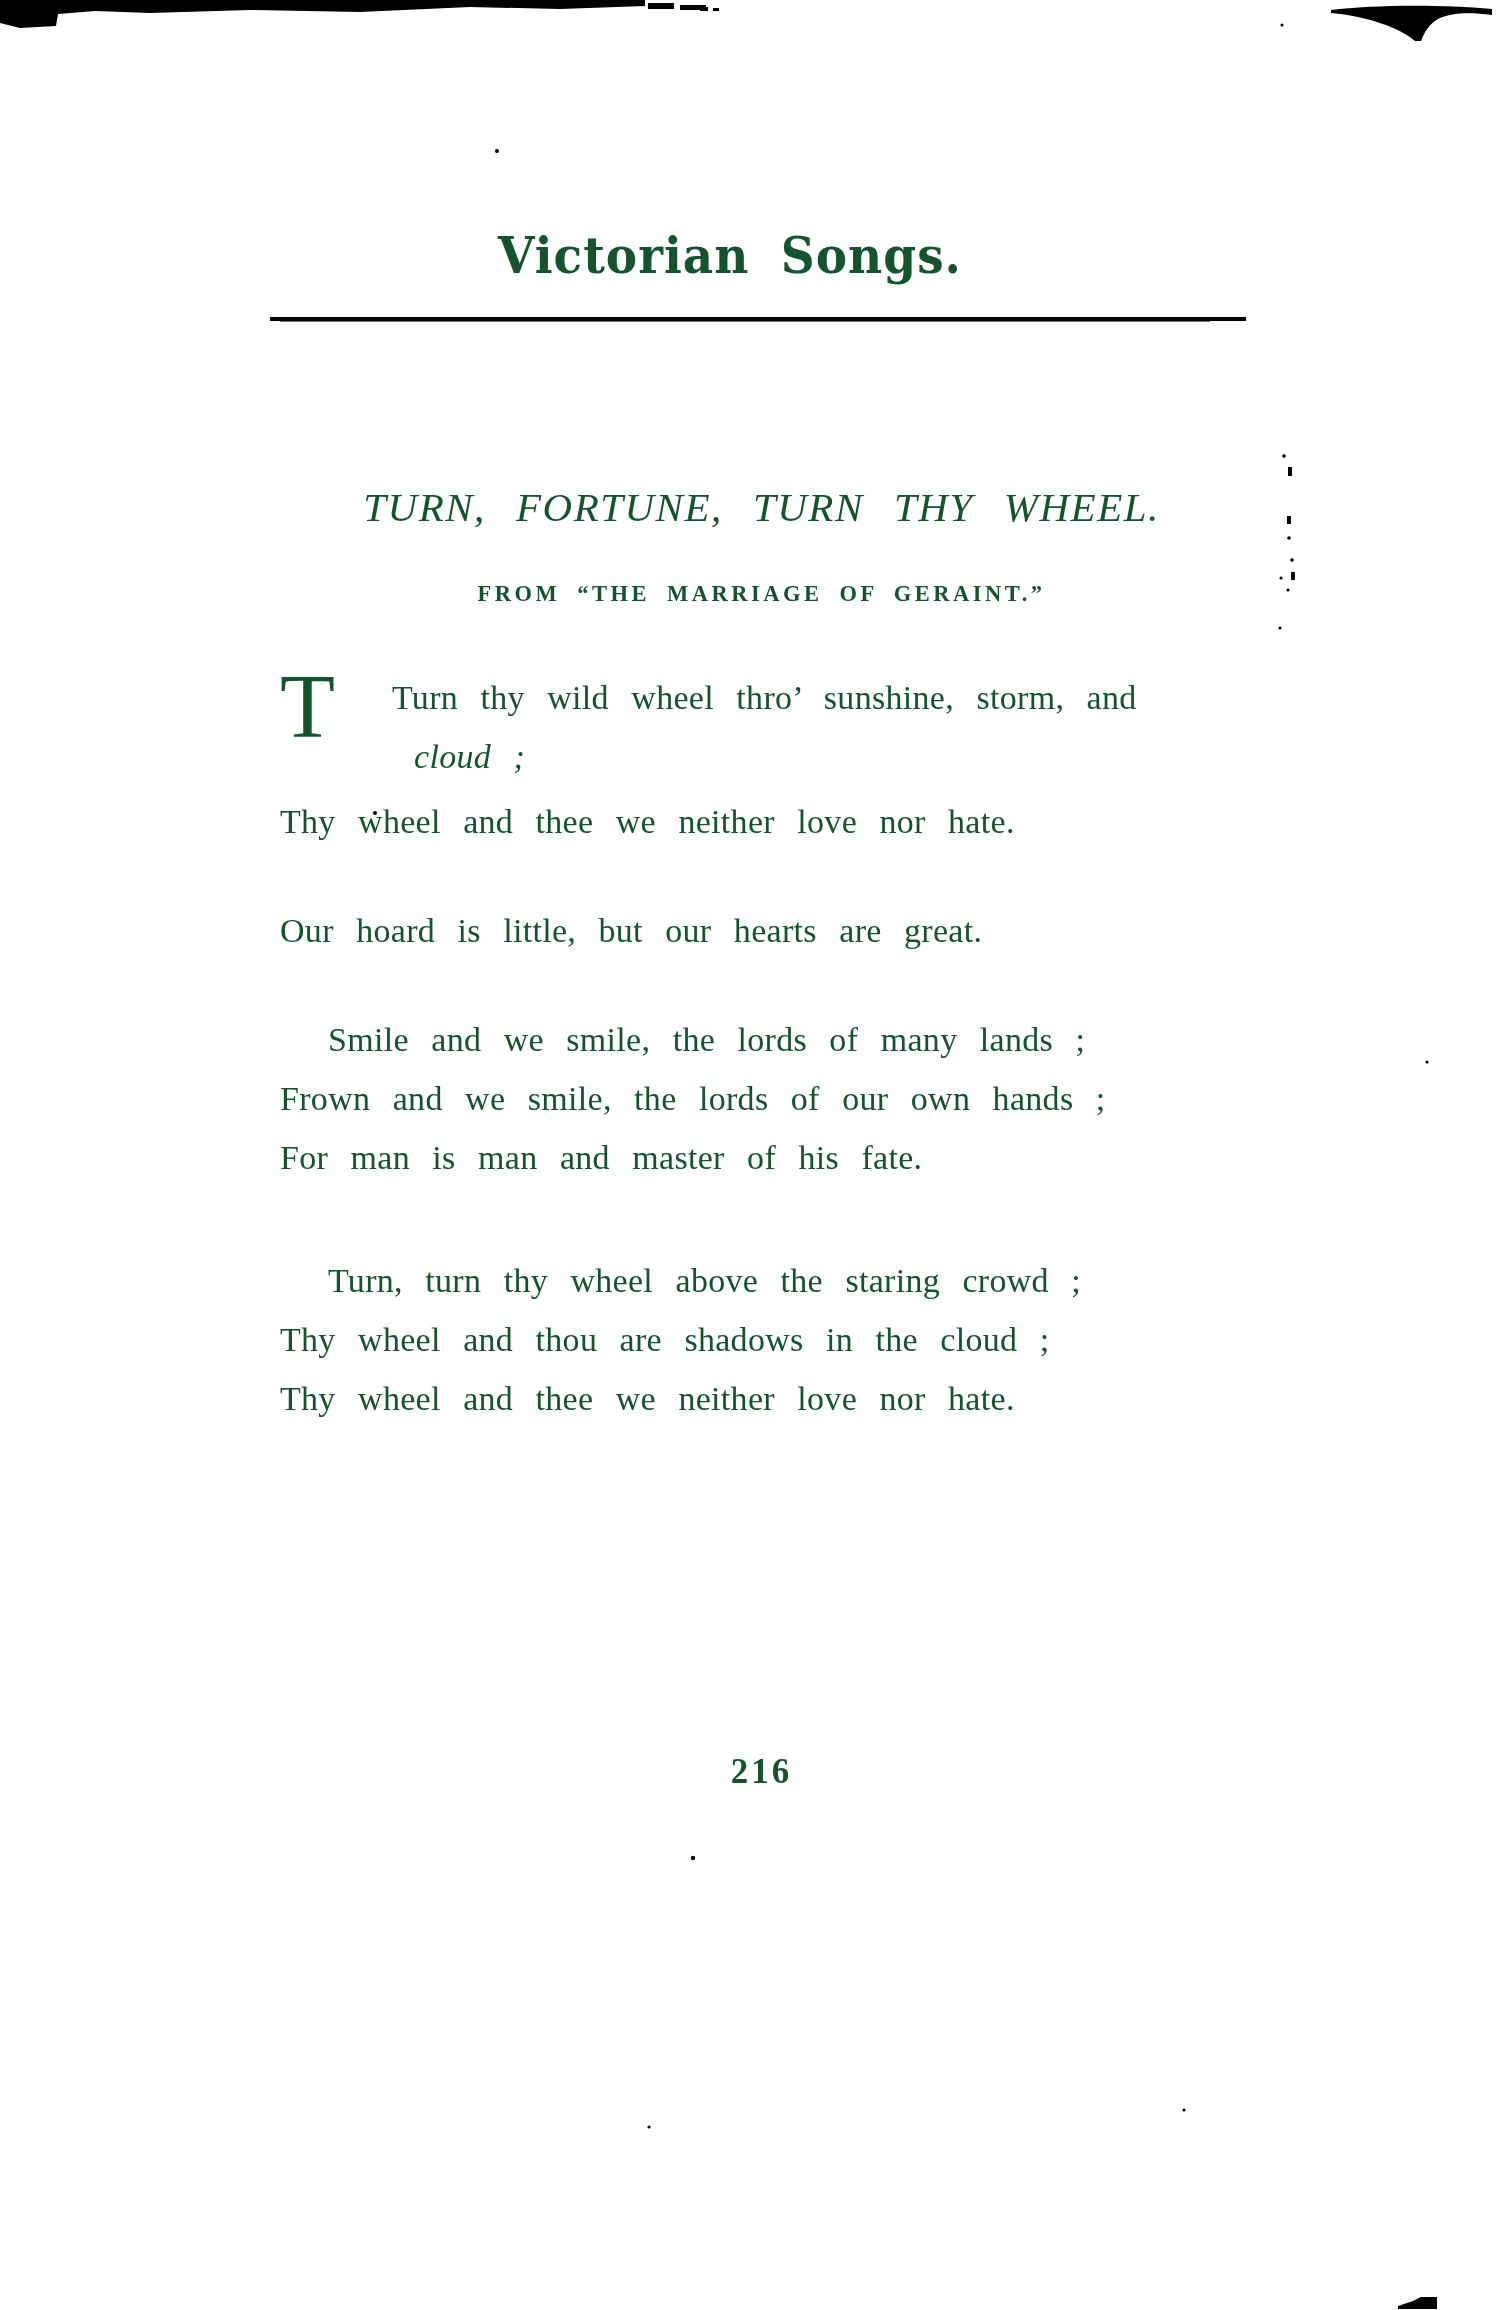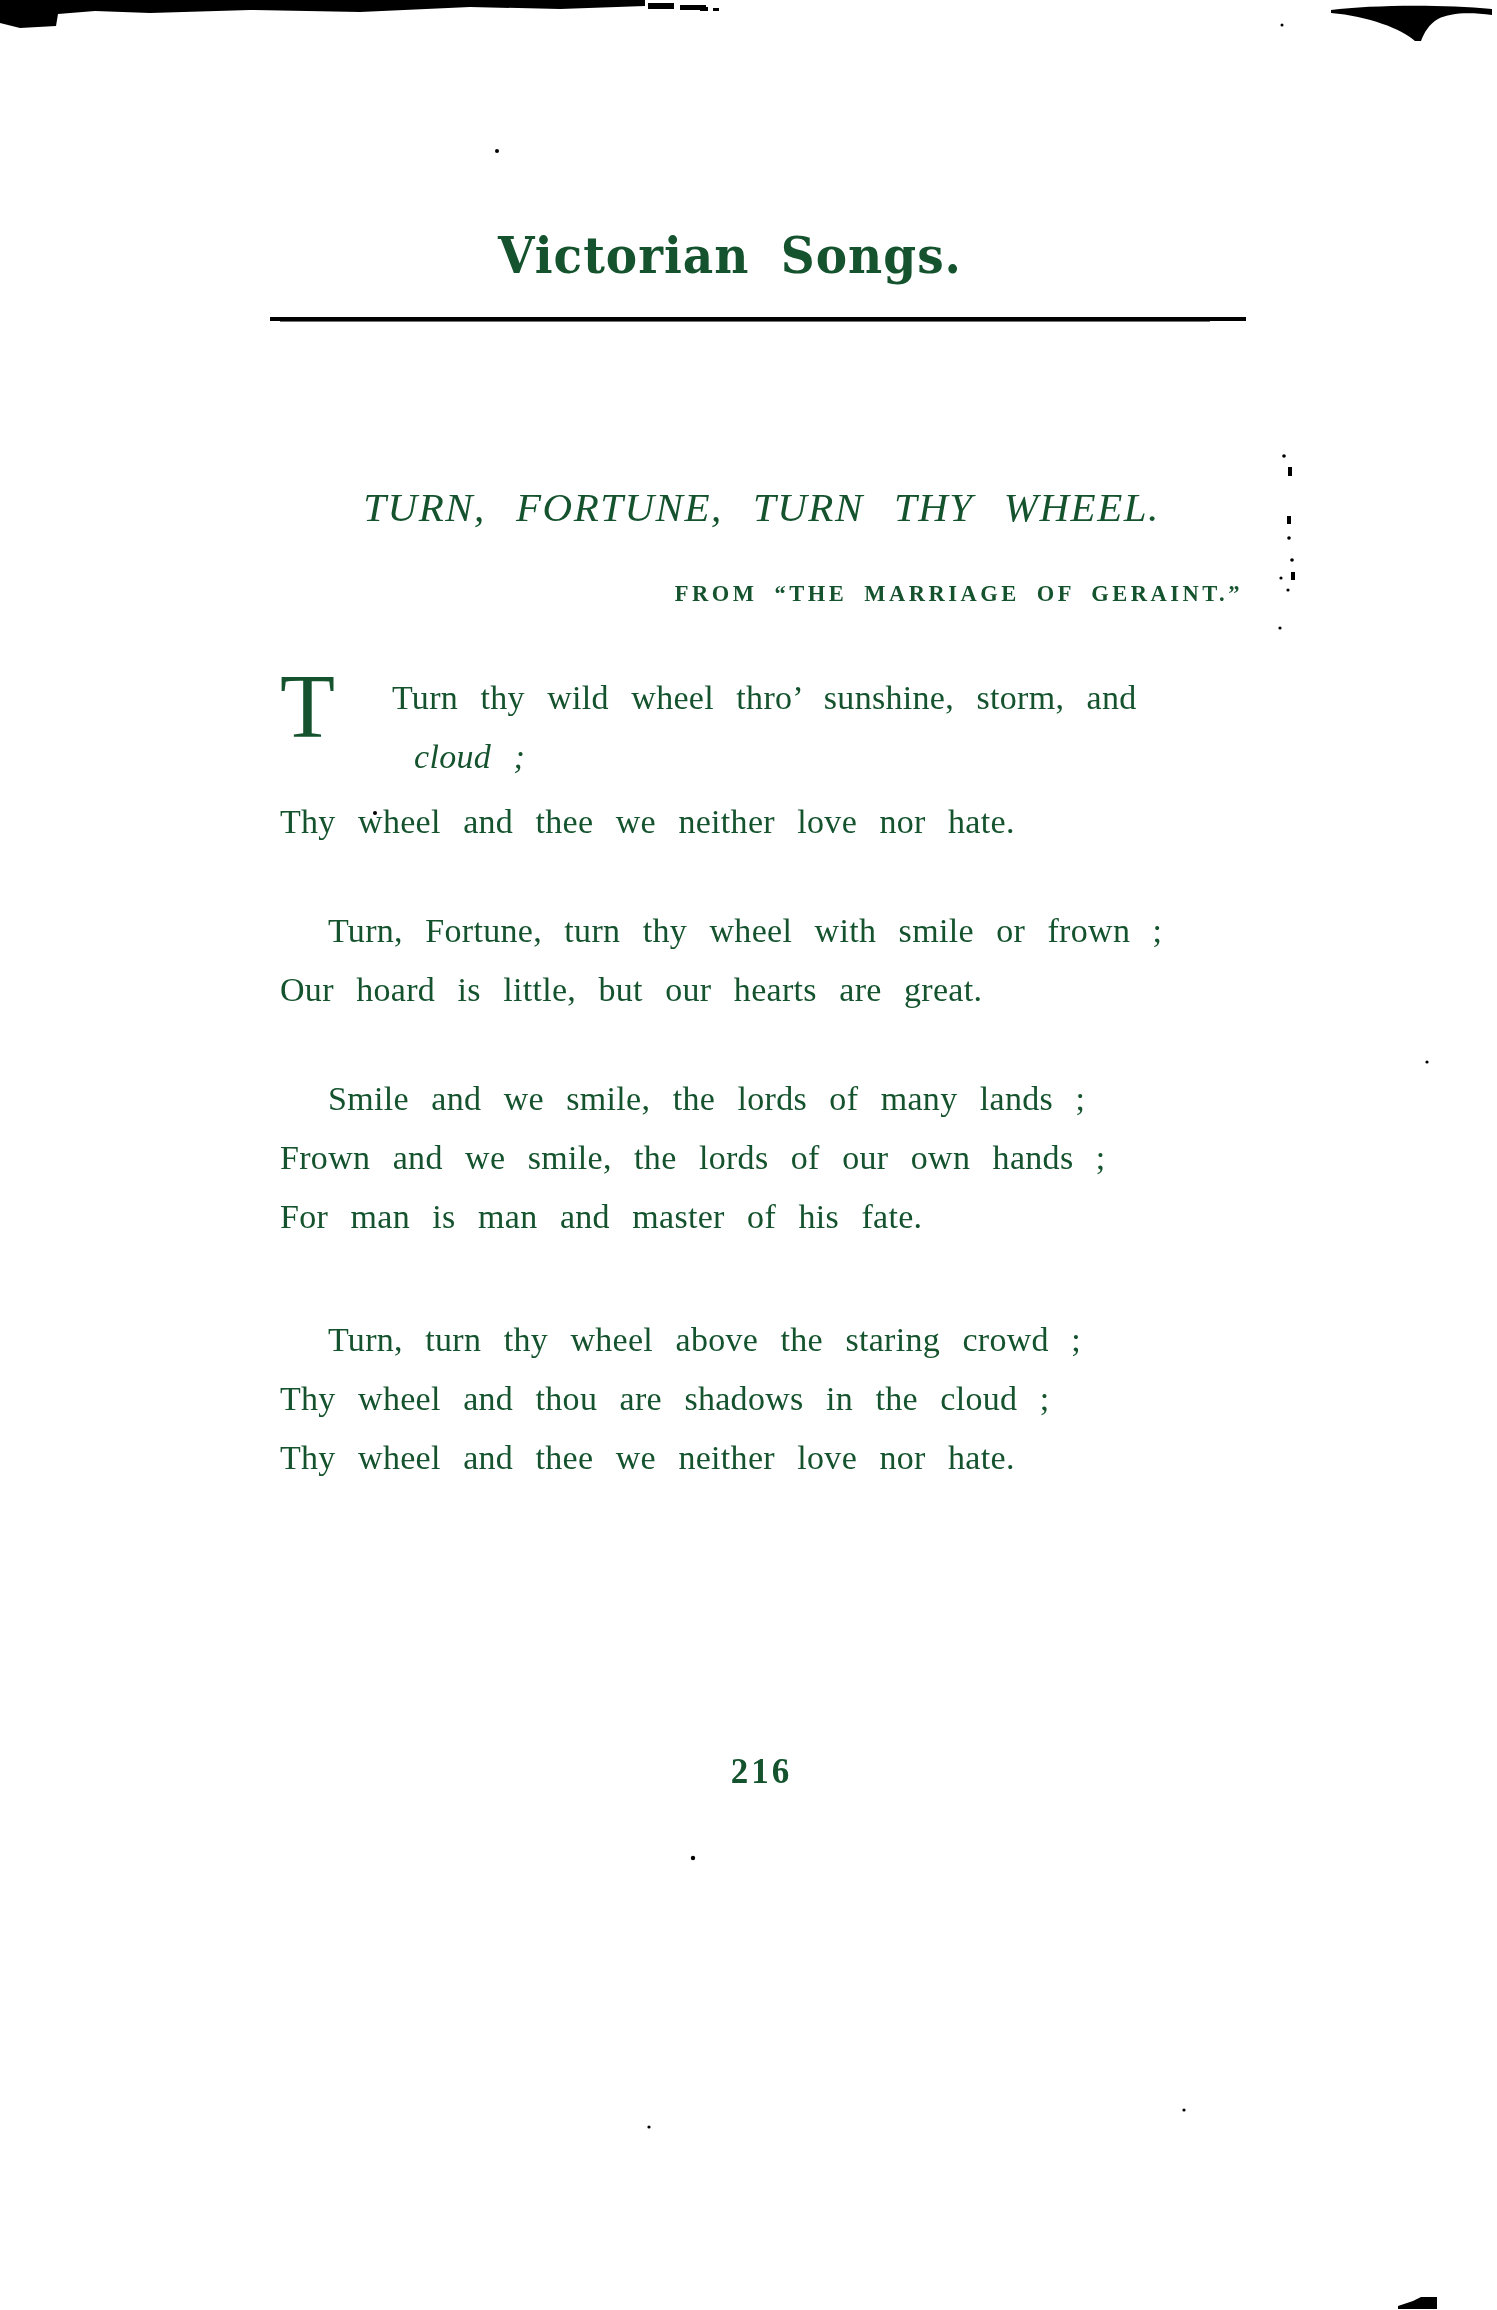--- a/index.html
+++ b/index.html
@@ -68,21 +68,21 @@
     font-weight: normal;
     font-size: 41px;
     letter-spacing: 1.5px;
     word-spacing: 0.45em;
   }
   .poem-source {
     position: absolute;
     left: 280px;
     top: 581px;
     width: 963px;
-    text-align: right;
+    text-align: center;
     font-weight: bold;
     font-size: 22.5px;
     letter-spacing: 3.5px;
     word-spacing: 0.35em;
   }
 
   
   .poem-body {
     position: absolute;
     left: 280px;
@@ -167,21 +167,20 @@
     <div class="poem-body">
       <span class="dropcap">T</span>
 
       <div class="stanza stanza-1">
         <div class="line pl-wrap">Turn thy wild wheel thro’ sunshine, storm, and</div>
         <div class="line pl-cloud">cloud ;</div>
         <div class="line extra-gap">Thy wheel and thee we neither love nor hate.</div>
       </div>
 
       <div class="stanza stanza-2">
-        <div class="line pl-indent">Turn, Fortune, turn thy wheel with smile or frown ;</div>
         <div class="line">Our hoard is little, but our hearts are great.</div>
       </div>
 
       <div class="stanza stanza-3">
         <div class="line pl-indent">Smile and we smile, the lords of many lands ;</div>
         <div class="line">Frown and we smile, the lords of our own hands ;</div>
         <div class="line">For man is man and master of his fate.</div>
       </div>
 
       <div class="stanza stanza-4">

